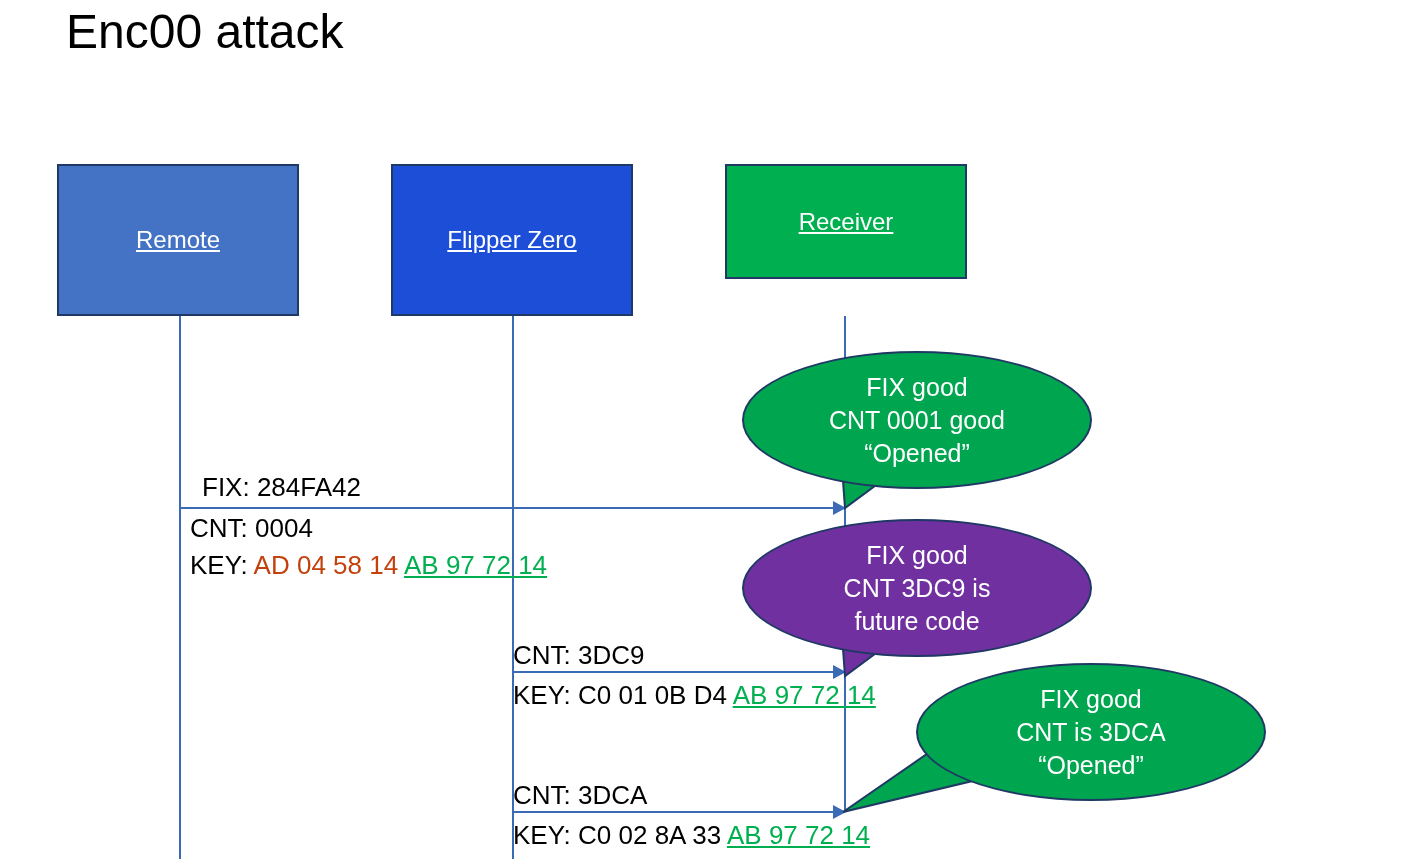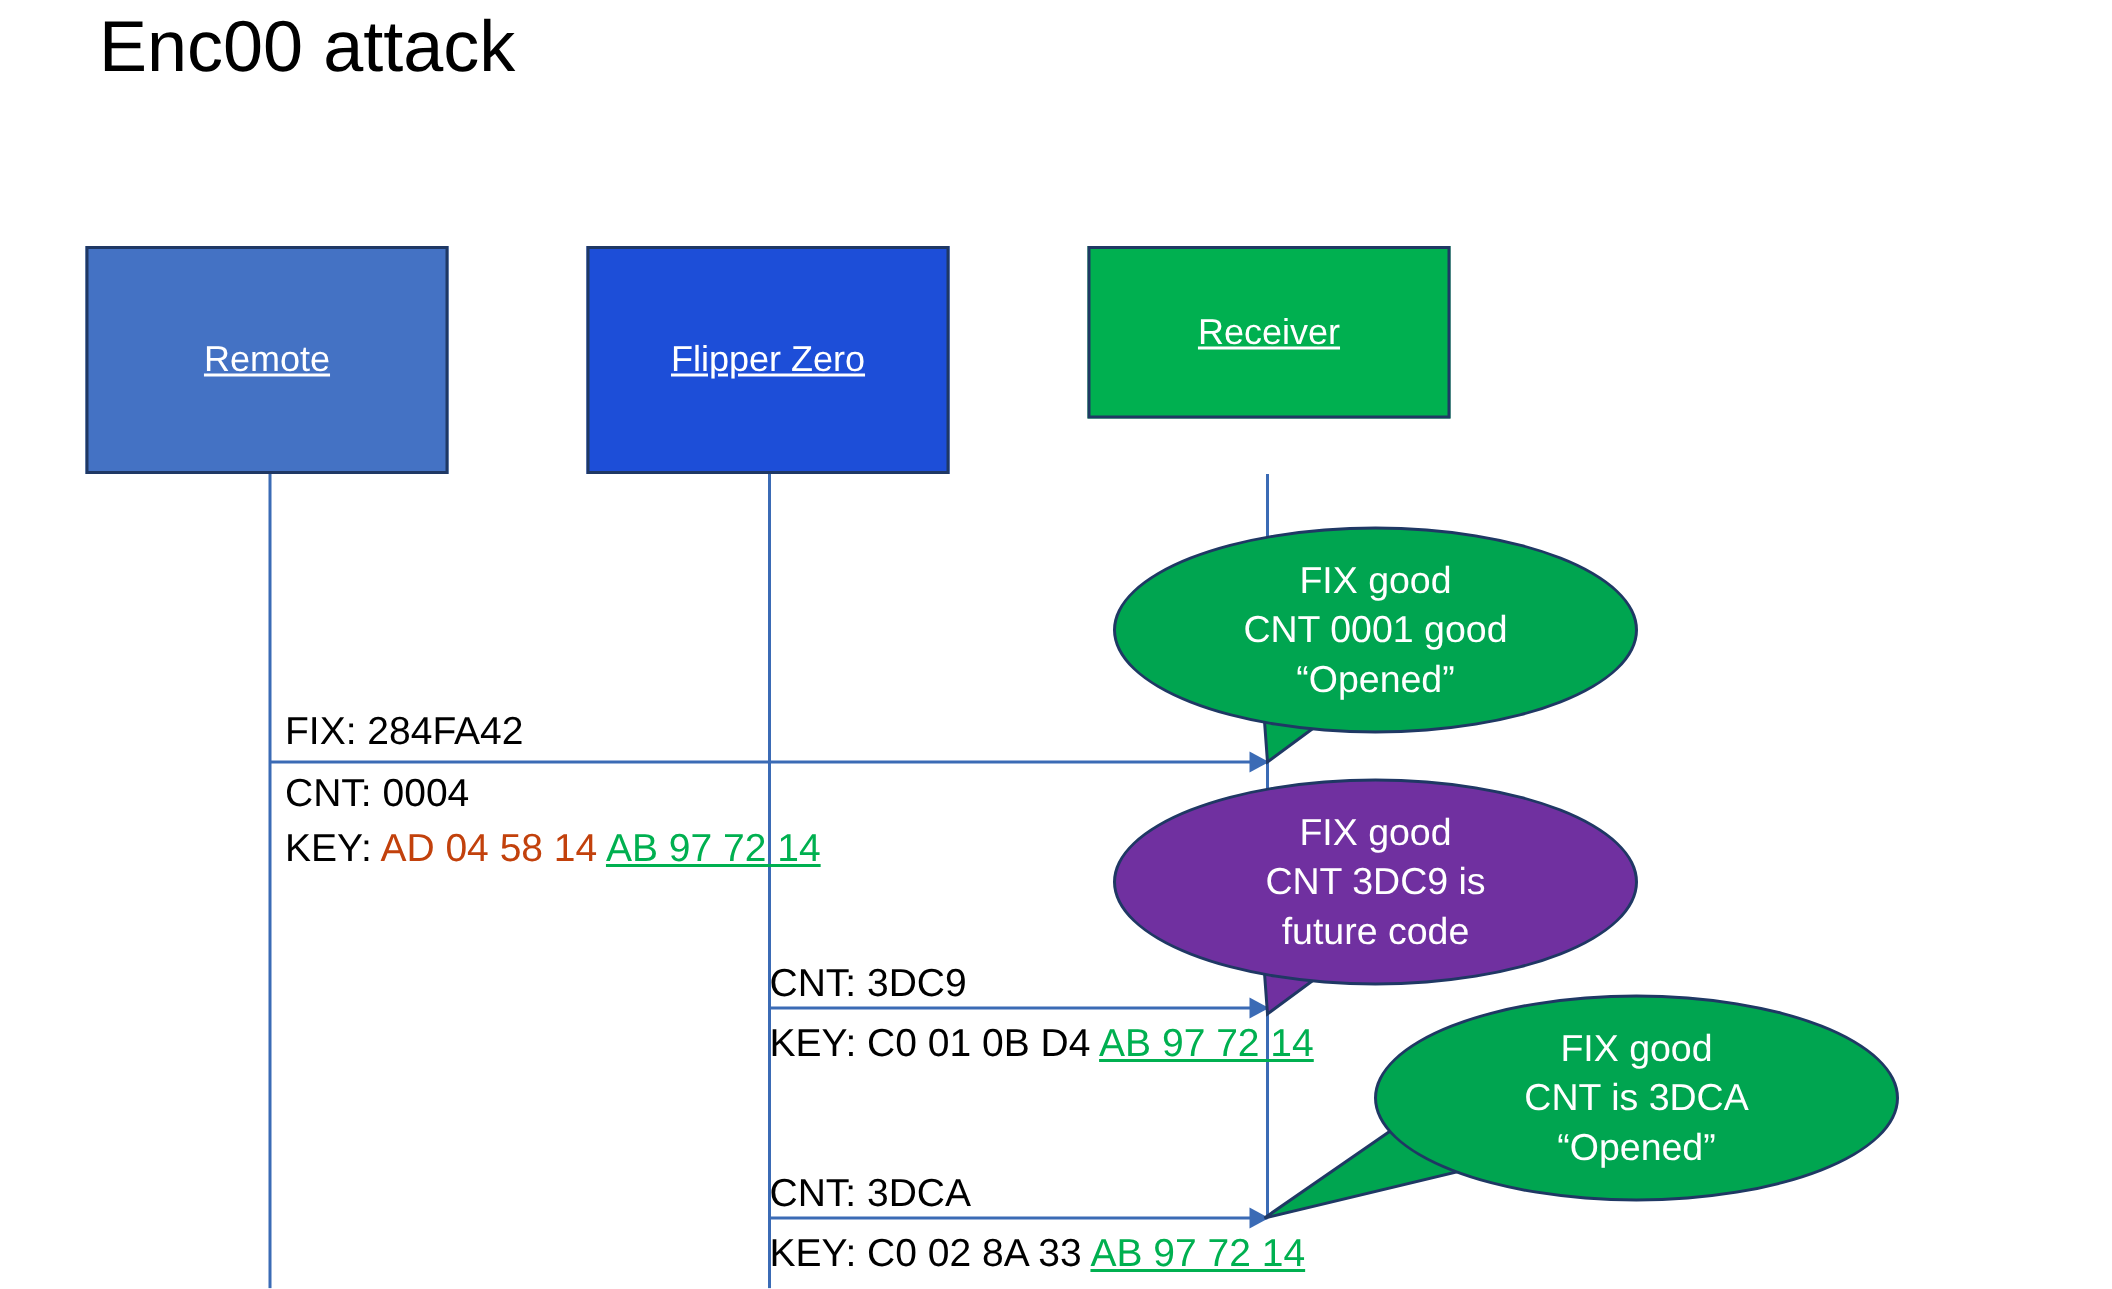--- a/index.html
+++ b/index.html
@@ -108,21 +108,21 @@
     <span class="actor-label">Receiver</span>
   </div>
 
   <div class="lifeline" style="left:179px; top:316px; height:543px;"></div>
   <div class="lifeline" style="left:512px; top:316px; height:543px;"></div>
   <div class="lifeline" style="left:844px; top:316px; height:496px;"></div>
 
   <div class="msg-line" style="left:180px; top:507px; width:665px;"></div>
   <div class="arrowhead" style="left:833px; top:501px;"></div>
 
-  <div class="msg-text" style="left:190px; top:473px;">FIX: 284FA42</div>
+  <div class="msg-text" style="left:202px; top:473px;">FIX: 284FA42</div>
 
   <div class="msg-text" style="left:190px; top:514px;">CNT: 0004</div>
 
   <div class="msg-text" style="left:190px; top:551px;">
     <span class="hex-black">KEY: </span><span class="hex-red">AD 04 58 14</span><span class="hex-black"> </span><span class="hex-green">AB 97 72 14</span>
   </div>
 
   <div class="msg-line" style="left:513px; top:671px; width:332px;"></div>
   <div class="arrowhead" style="left:833px; top:665px;"></div>
 

